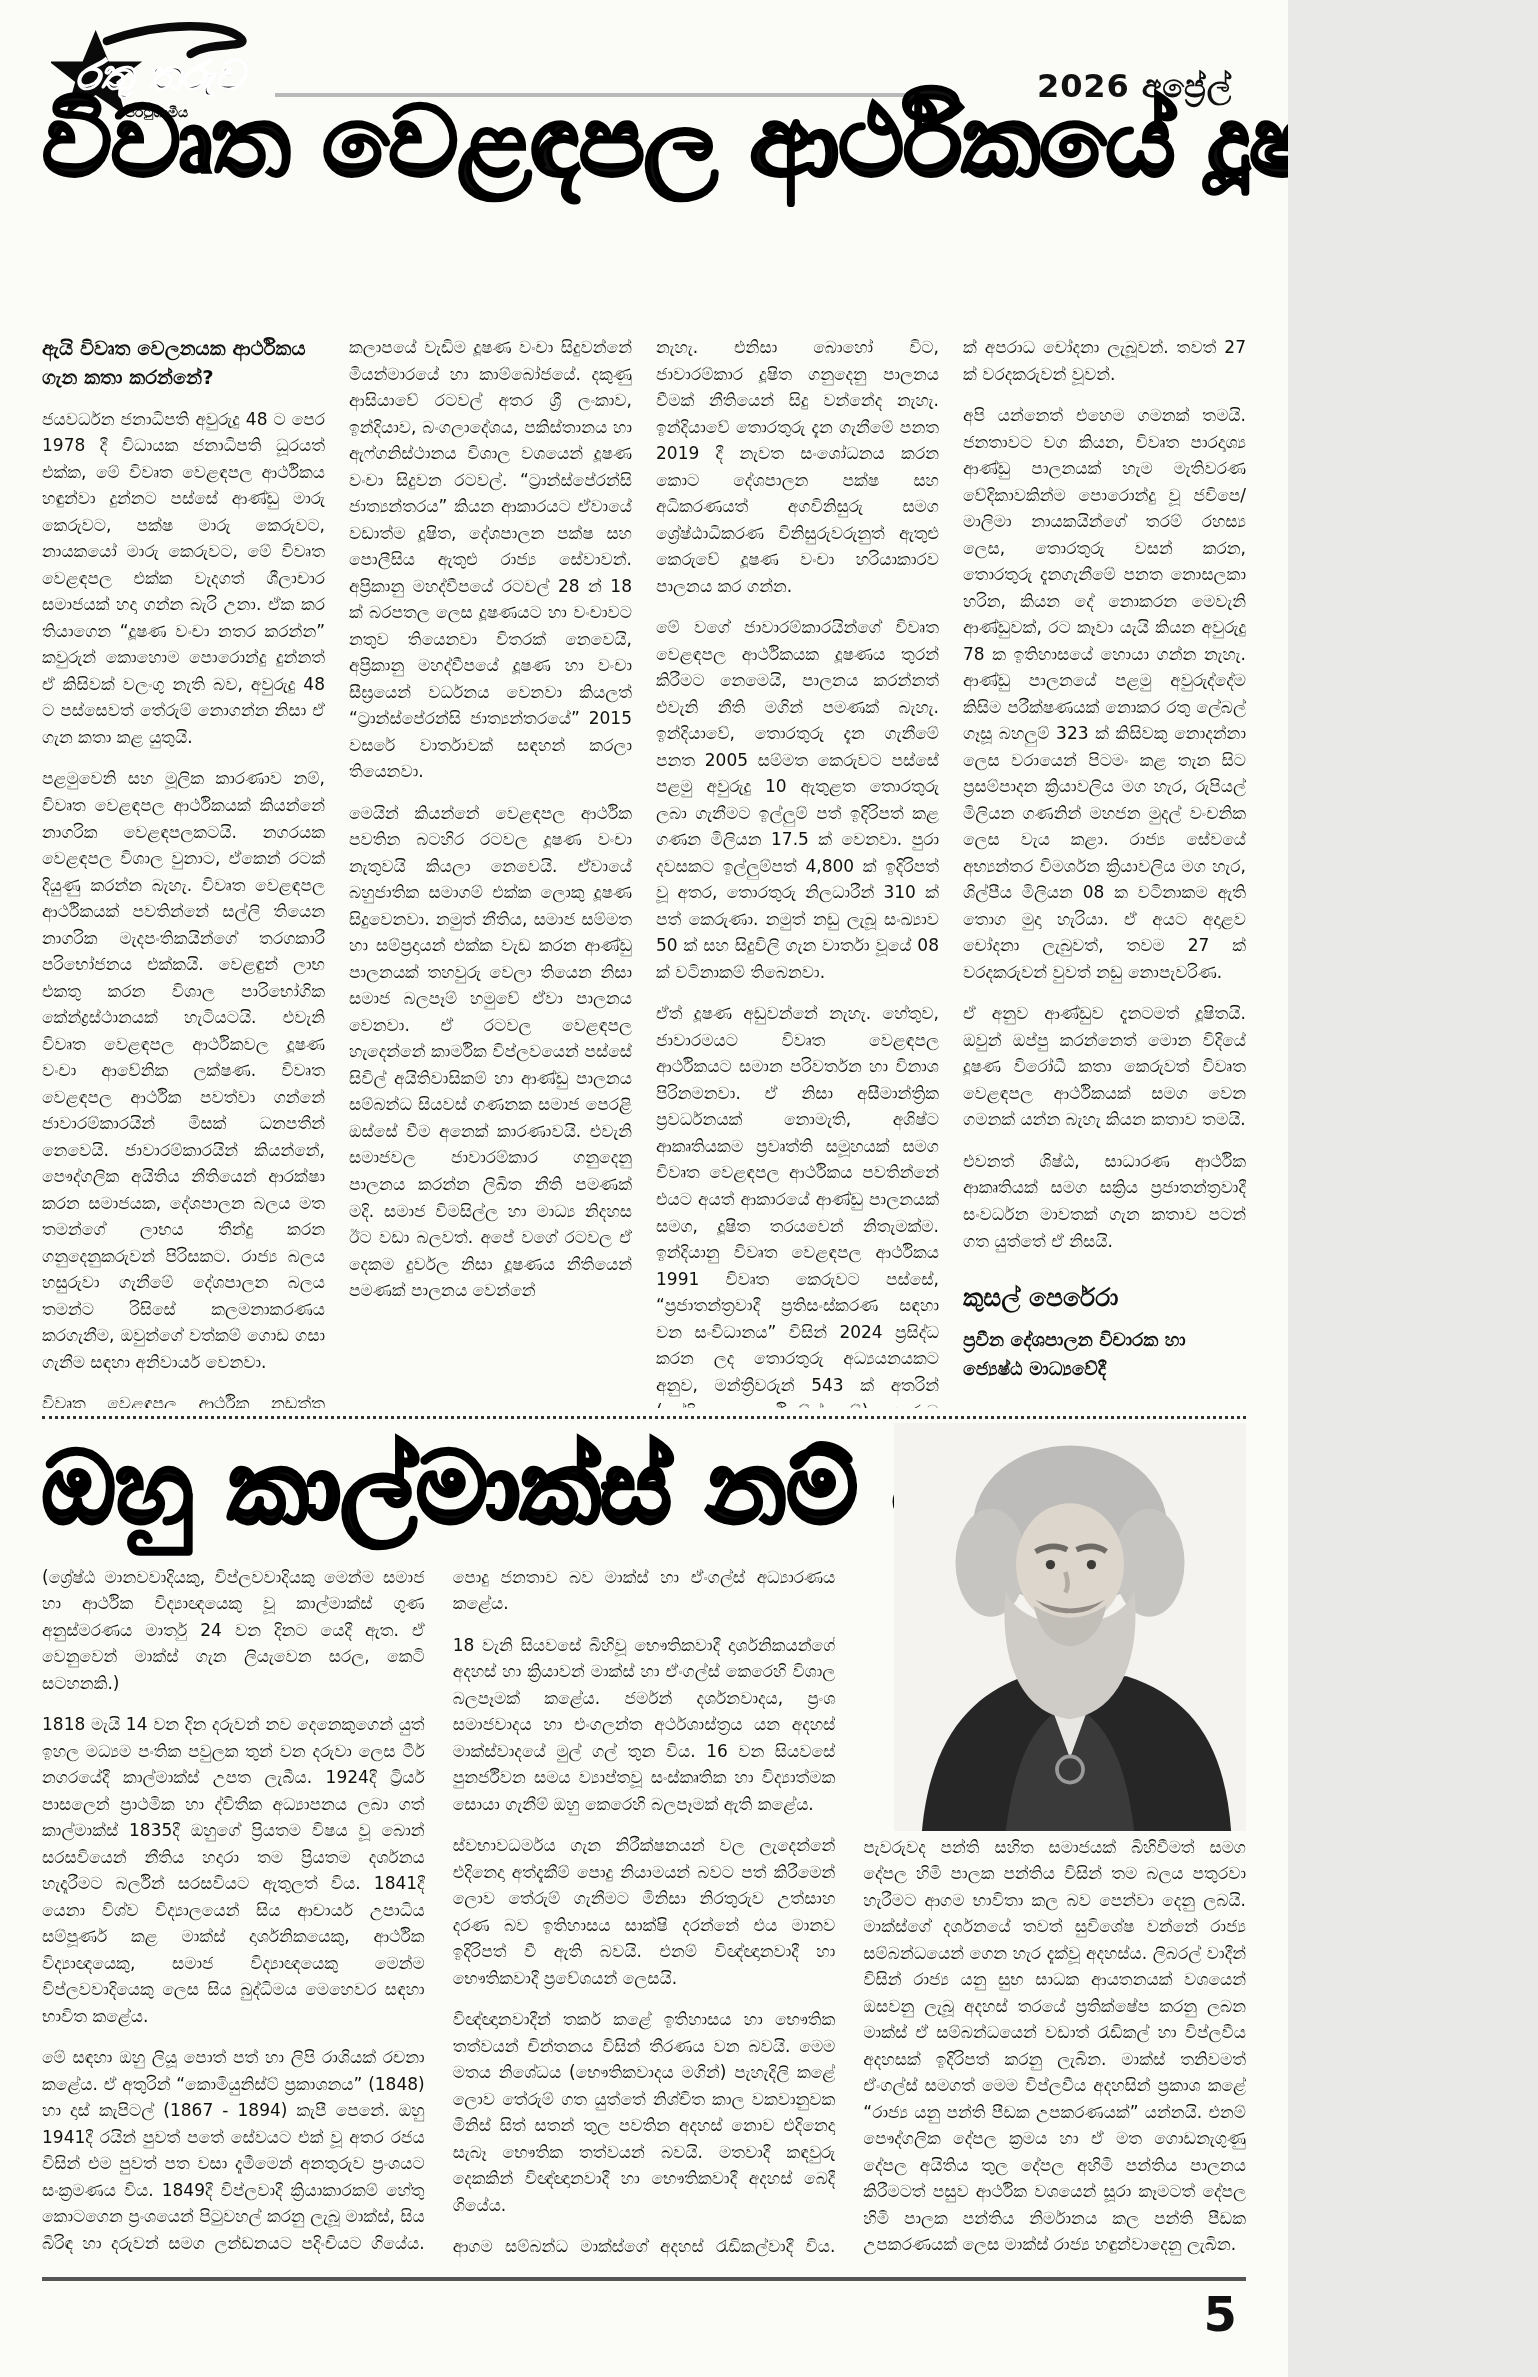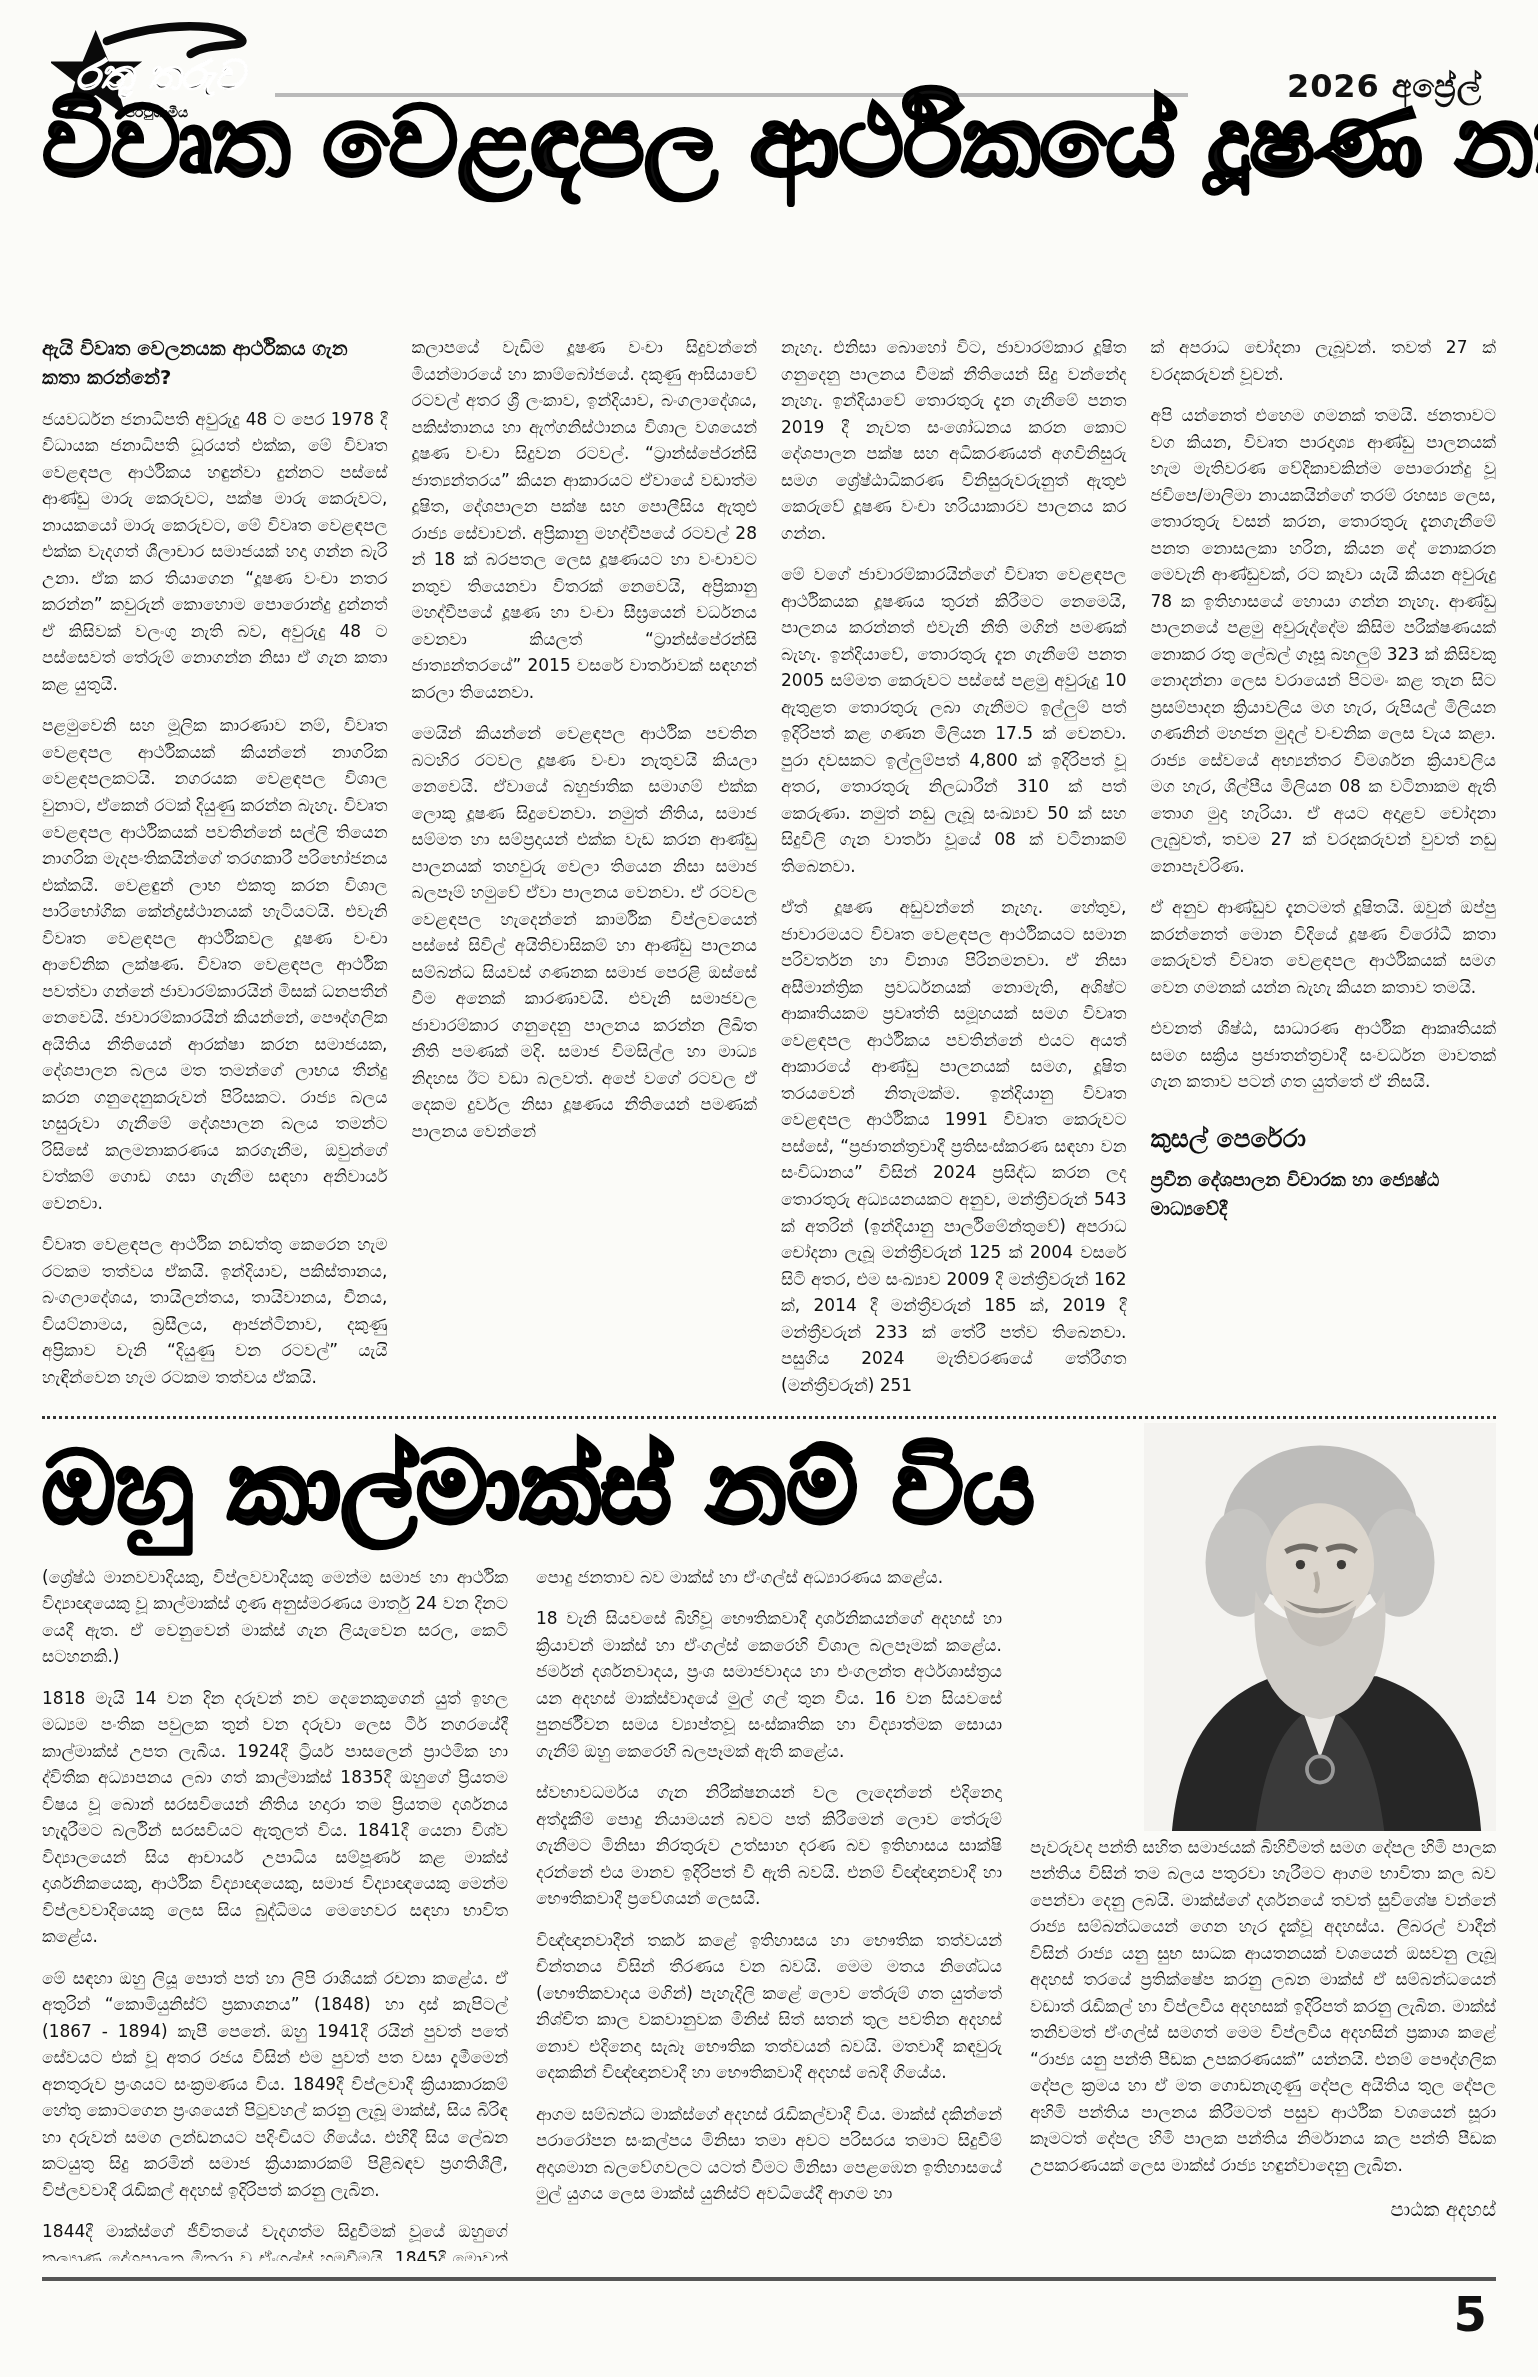--- a/index.html
+++ b/index.html
@@ -1,21 +1,21 @@
 <!DOCTYPE html>
 <html style="font-size:15px"><head>
 <meta charset="utf-8">
 <style>
   html,body{margin:0;padding:0;}
   body{
     width:1538px;height:2377px;background:#e9e9e7;
     font-family:"DejaVu Sans","Liberation Sans",sans-serif;color:#111;
   }
   #page{
-    position:relative;width:1538px;height:2377px;background:#fbfbf8;overflow:hidden;
+    position:relative;width:1288px;height:2377px;background:#fbfbf8;overflow:hidden;
   }
   
   #masthead{position:absolute;top:13px;left:42px;right:42px;height:140px;}
   #logo{position:absolute;left:9.3px;top:0;width:214px;height:140px;}
   #mast-rule{position:absolute;left:233px;right:308px;top:80px;height:3.7px;background:#b9b9b9;}
   #issue-date{
     position:absolute;right:14px;top:54px;font-size:32px;font-weight:bold;letter-spacing:0.9px;
   }
   
   .head1{

